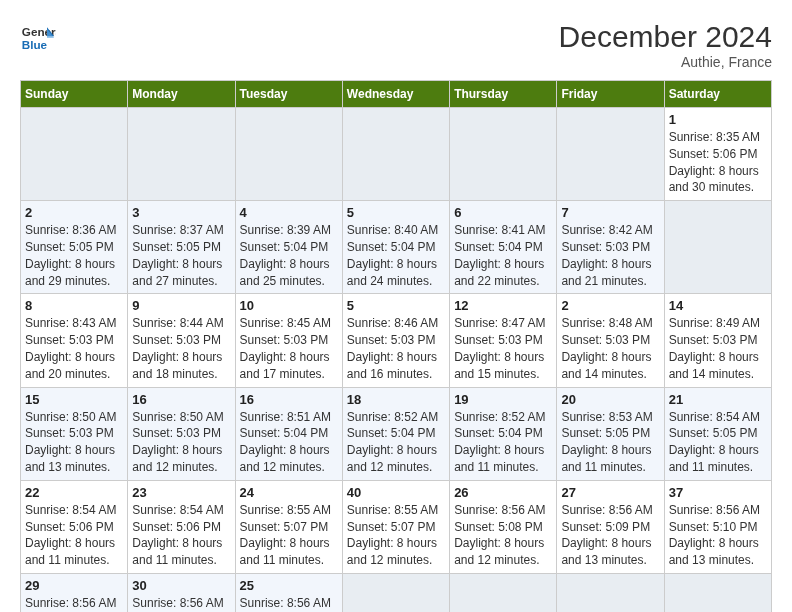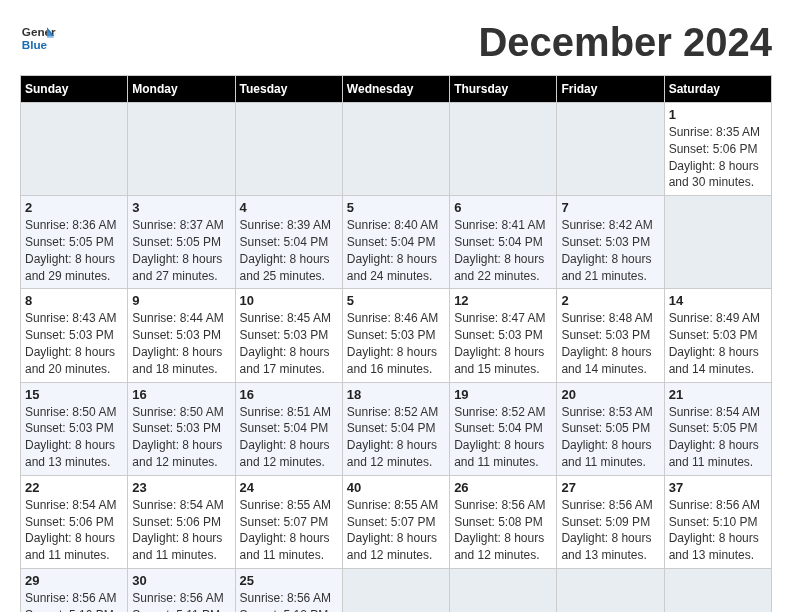--- a/index.html
+++ b/index.html
@@ -20,36 +20,36 @@
       display: flex;
       align-items: center;
       gap: 4px;
     }
     .logo-icon {
       width: 36px;
       height: 36px;
     }
     .title-block { text-align: right; }
     .month-title {
-      font-size: 40px;
-      font-weight: bold;
+      font-size: 30px;
+      font-weight: normal;
       color: #333;
       margin-left: 34px;
     }
     .subtitle {
       font-size: 14px;
       color: #555;
     }
     .calendar {
       width: 100%;
       border-collapse: collapse;
       font-size: 10px;
     }
     .calendar thead th {
-      background: #000000;
+      background: #4d7c0f;
       color: #fff;
       padding: 6px 4px;
       text-align: left;
       font-size: 12px;
       font-weight: bold;
       border: 1px solid #ccc;
     }
     .calendar tbody td {
       vertical-align: top;
       border: 1px solid #ccc;
@@ -86,20 +86,21 @@
   <div class="logo">
     <svg class="logo-icon" viewBox="0 0 40 40">
       <text x="2" y="18" font-size="13" font-weight="bold" fill="#333">General</text>
       <text x="2" y="32" font-size="13" font-weight="bold" fill="#1a6db5">Blue</text>
       <polygon points="30,8 38,18 30,18" fill="#1a6db5"></polygon>
       <polygon points="30,10 38,20 30,20" fill="#5ba3e0" opacity="0.6"></polygon>
     </svg>
   </div>
   <div class="title-block">
     <div class="month-title">December 2024</div>
+    <div class="subtitle">Authie, France</div>
   </div>
 </div>
 
 <table class="calendar">
   <thead>
     <tr id="header-row">
         <th>Sunday</th>
         <th>Monday</th>
         <th>Tuesday</th>
         <th>Wednesday</th>

